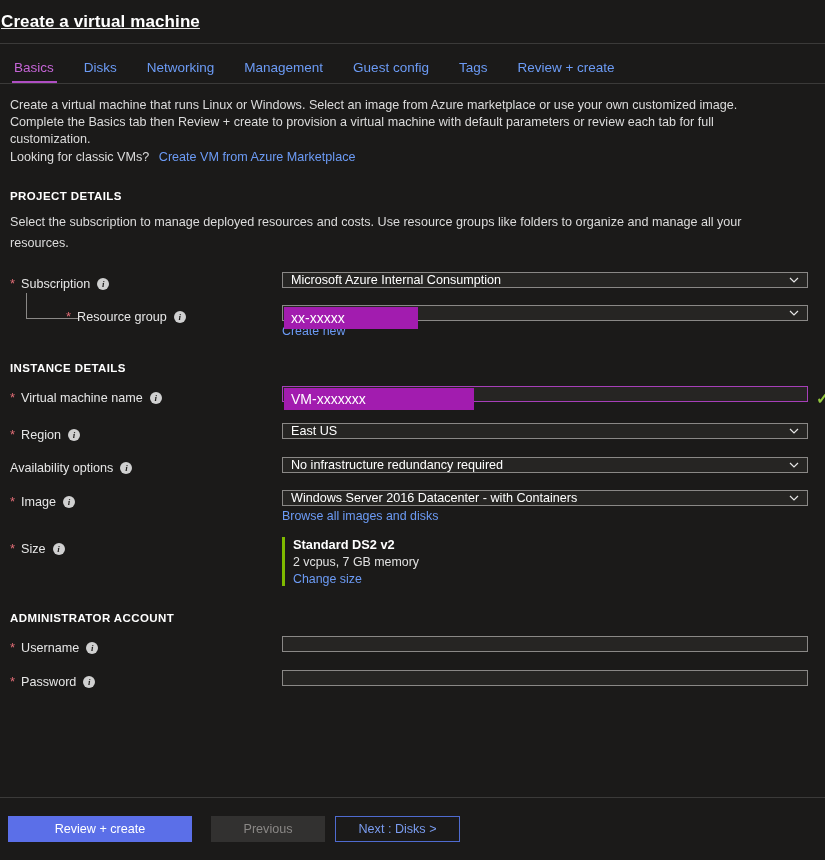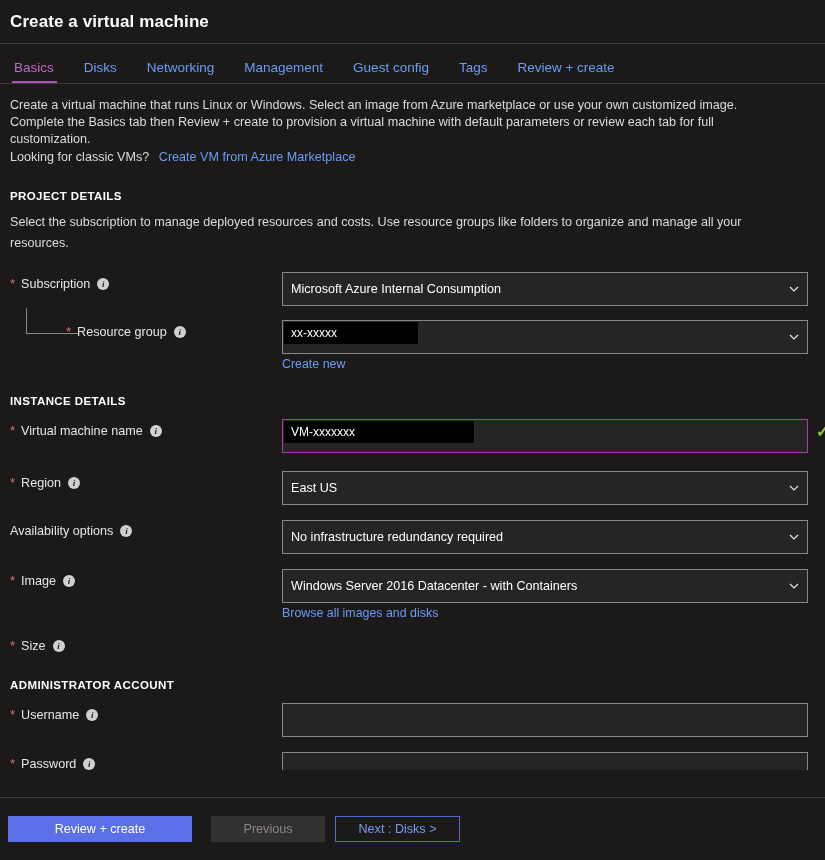--- a/index.html
+++ b/index.html
@@ -10,22 +10,23 @@
     color: #e6e6e6;
     font-family: "Liberation Sans", sans-serif;
     overflow: hidden;
   }
   .page { position: relative; width: 825px; height: 860px; }
 
   
   .titlebar {
     height: 44px;
     display: flex; align-items: center;
-    padding-left: 10px;
+    padding-left: 1px;
     border-bottom: 1px solid #3b3a39;
+    text-decoration: underline;
   }
   .title { font-size: 17px; font-weight: bold; color: #ffffff; letter-spacing: .1px; }
 
   
   .tabbar {
     height: 40px;
     display: flex; align-items: flex-end;
     padding-left: 10px; gap: 8px;
     border-bottom: 1px solid #3b3a39;
   }
@@ -79,21 +80,21 @@
     width: 12px; height: 12px; border-radius: 50%;
     background: #d0d0d0; color: #1b1a19;
     font-size: 9px; font-weight: bold; font-style: italic;
     text-align: center; line-height: 12px;
     font-family: "Liberation Serif", serif;
     margin-left: 3px; flex: 0 0 12px;
   }
   .field { flex: 1; position: relative; }
 
   .select, .input {
-    width: 526px; height: 34px;
+    width: 526px; height: 16px;
     background: #262523;
     border: 1px solid #8a8886;
     color: #ffffff;
     font-size: 12.6px;
     padding: 0 26px 0 8px;
     display: flex; align-items: center;
     position: relative;
     cursor: pointer;
   }
   .input { cursor: text; }
@@ -110,24 +111,24 @@
     left: 16px; top: -12px;
     width: 52px; height: 26px;
     border-left: 1px solid #8a8886;
     border-bottom: 1px solid #8a8886;
   }
 
   
   .input.focused { border: 1px solid #a63fb8; width: 526px; }
   .redact {
     position: absolute; left: 1px; top: 1px;
-    height: 22px; background: #000000;
+    height: 22px; background: #a21caf;
     display: flex; align-items: center;
     padding-left: 7px;
-    font-size: 12px; color: #ffffff;
+    font-size: 14px; color: #ffffff;
   }
   .check {
     position: absolute; left: 534px; top: 3px;
     color: #93c83e; font-size: 16px; font-weight: bold;
   }
 
   
   .sizebox { border-left: 3px solid #7fba00; padding-left: 8px; }
   .size-name { font-size: 12.8px; font-weight: bold; color: #ffffff; }
   .size-spec { font-size: 12.4px; color: #e0e0e0; margin-top: 3px; }
@@ -282,20 +283,27 @@
         <div class="sublink link">Browse all images and disks</div>
       </div>
     </div>
 
     <div class="row" style="margin-top:14px">
       <div class="label">
         <span class="req">*</span>
         <span>Size</span>
         <span class="info">i</span>
       </div>
+      <div class="field">
+        <div class="sizebox">
+          <div class="size-name">Standard DS2 v2</div>
+          <div class="size-spec">2 vcpus, 7 GB memory</div>
+          <div class="size-link link">Change size</div>
+        </div>
+      </div>
     </div>
 
     <div class="section-head" style="margin-top:26px">ADMINISTRATOR ACCOUNT</div>
 
     <div class="row" style="margin-top:12px">
       <div class="label">
         <span class="req">*</span>
         <span>Username</span>
         <span class="info">i</span>
       </div>

